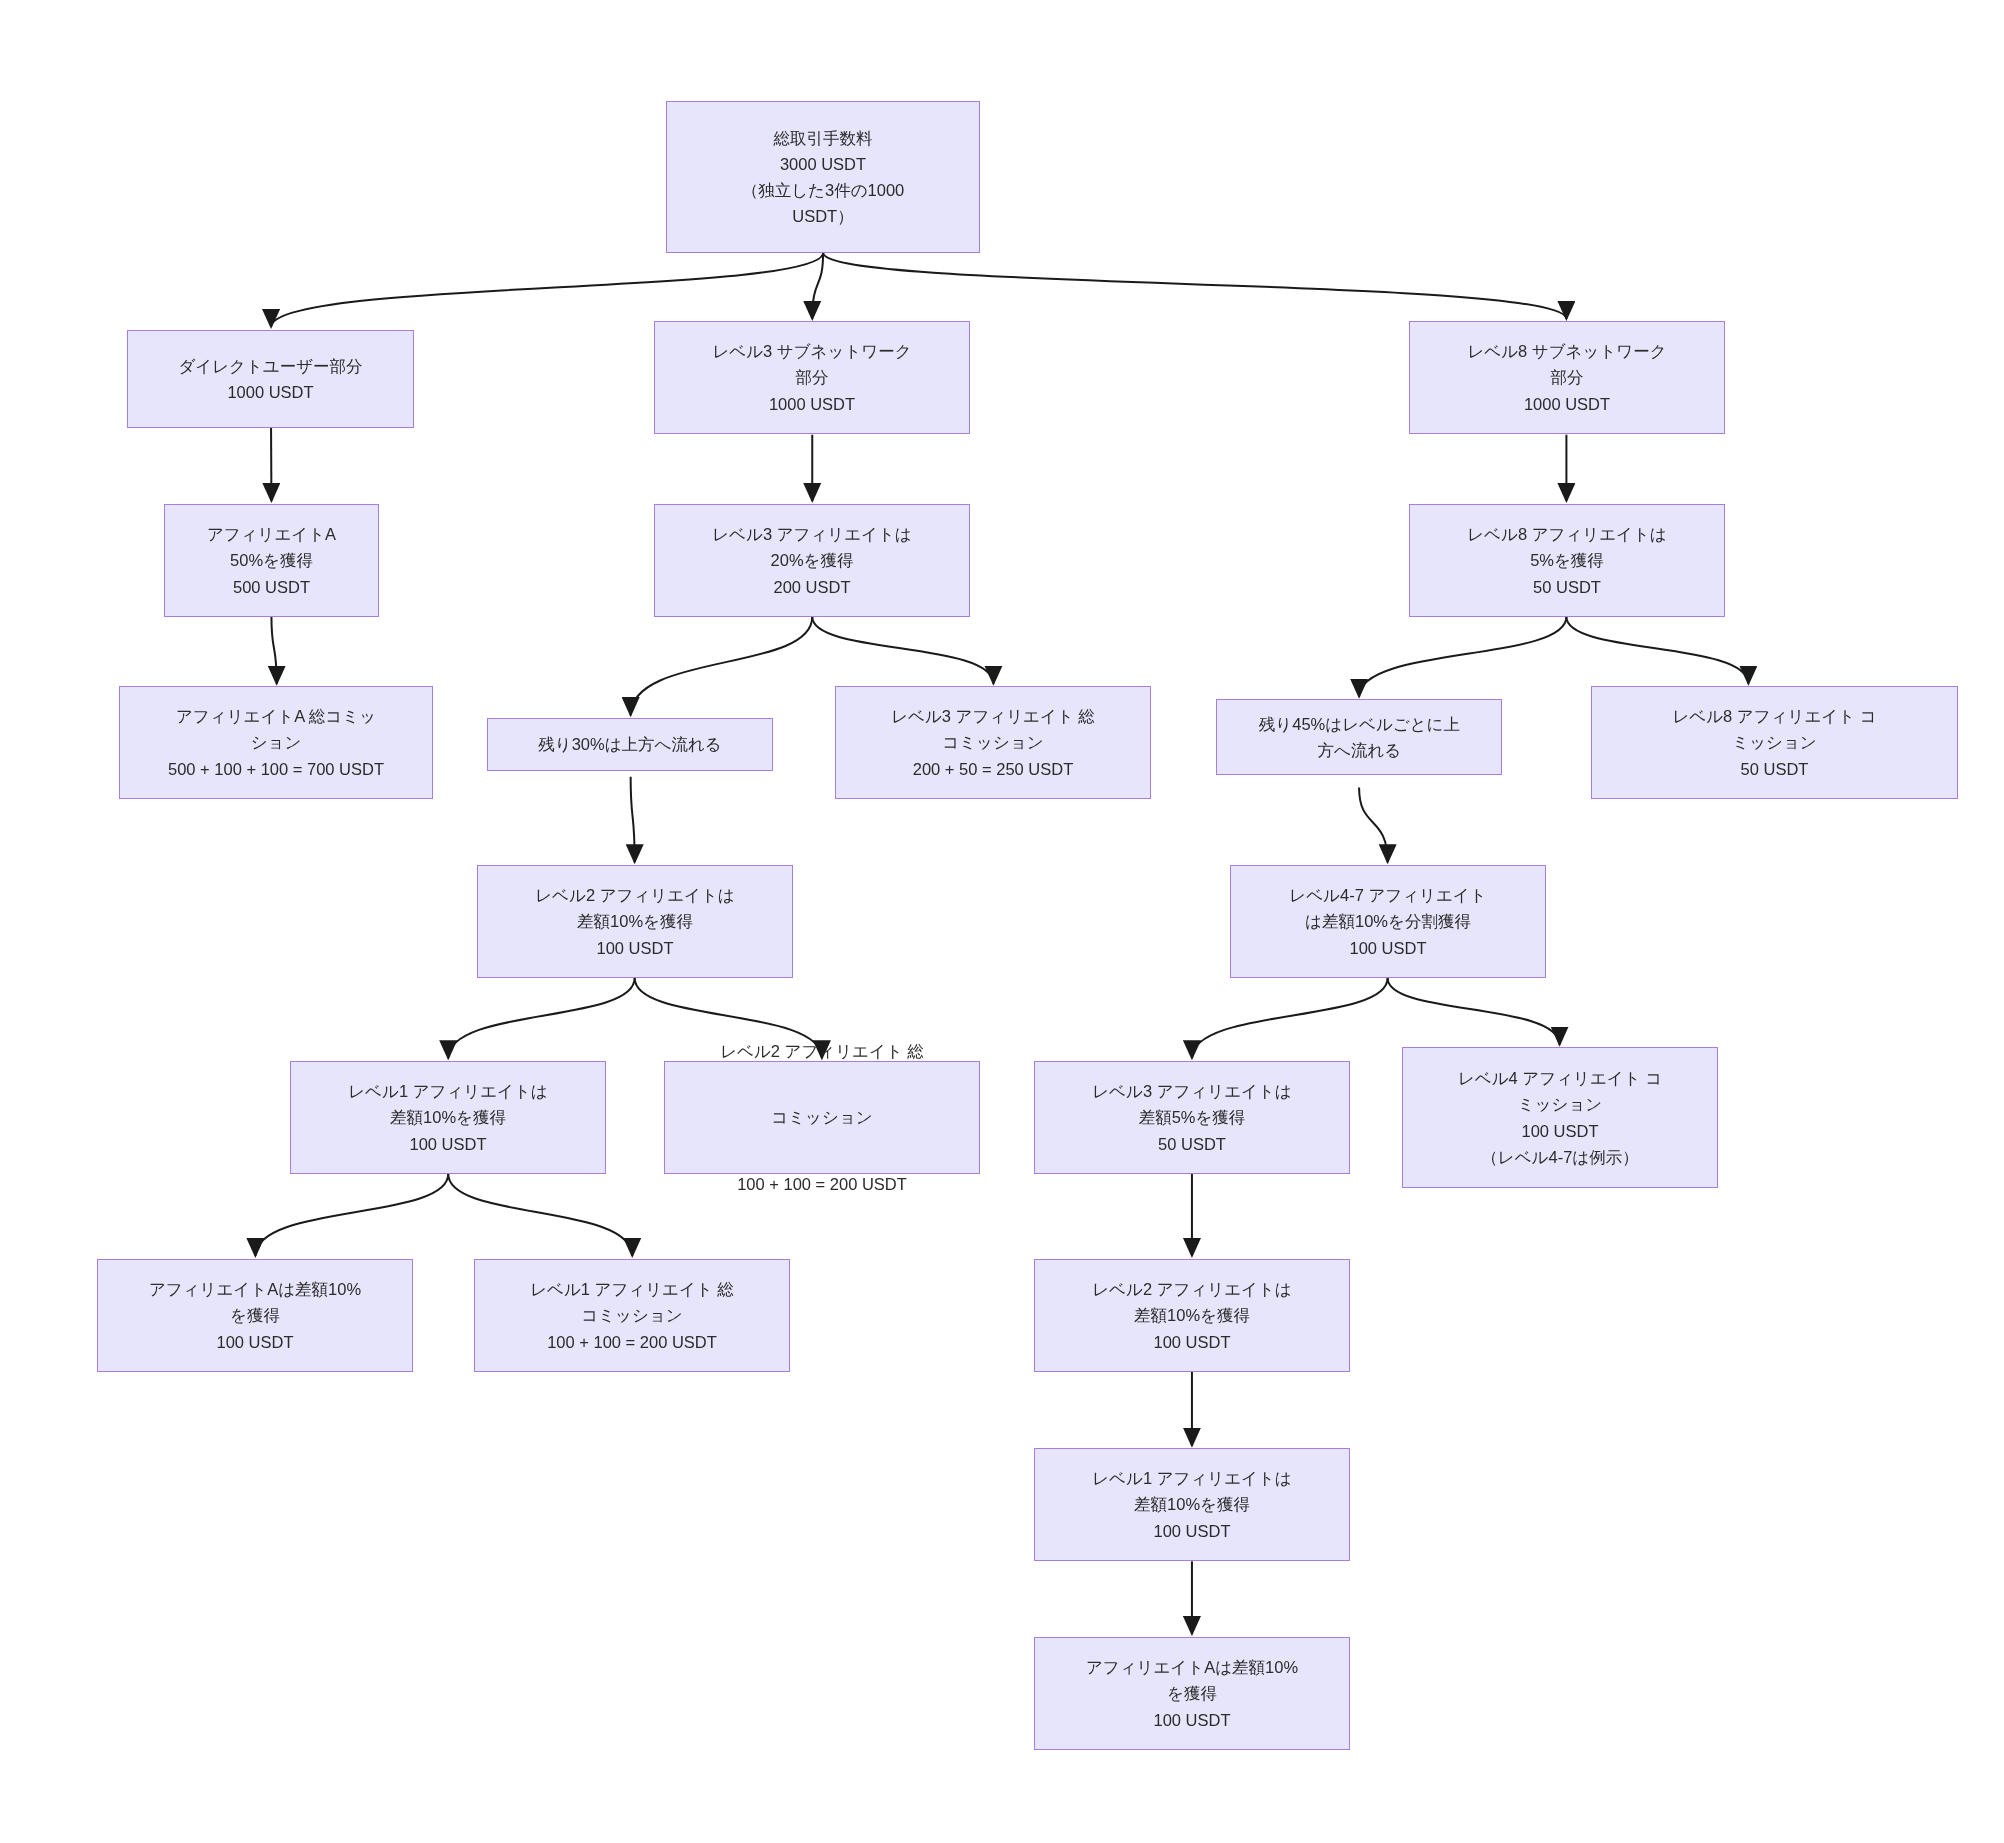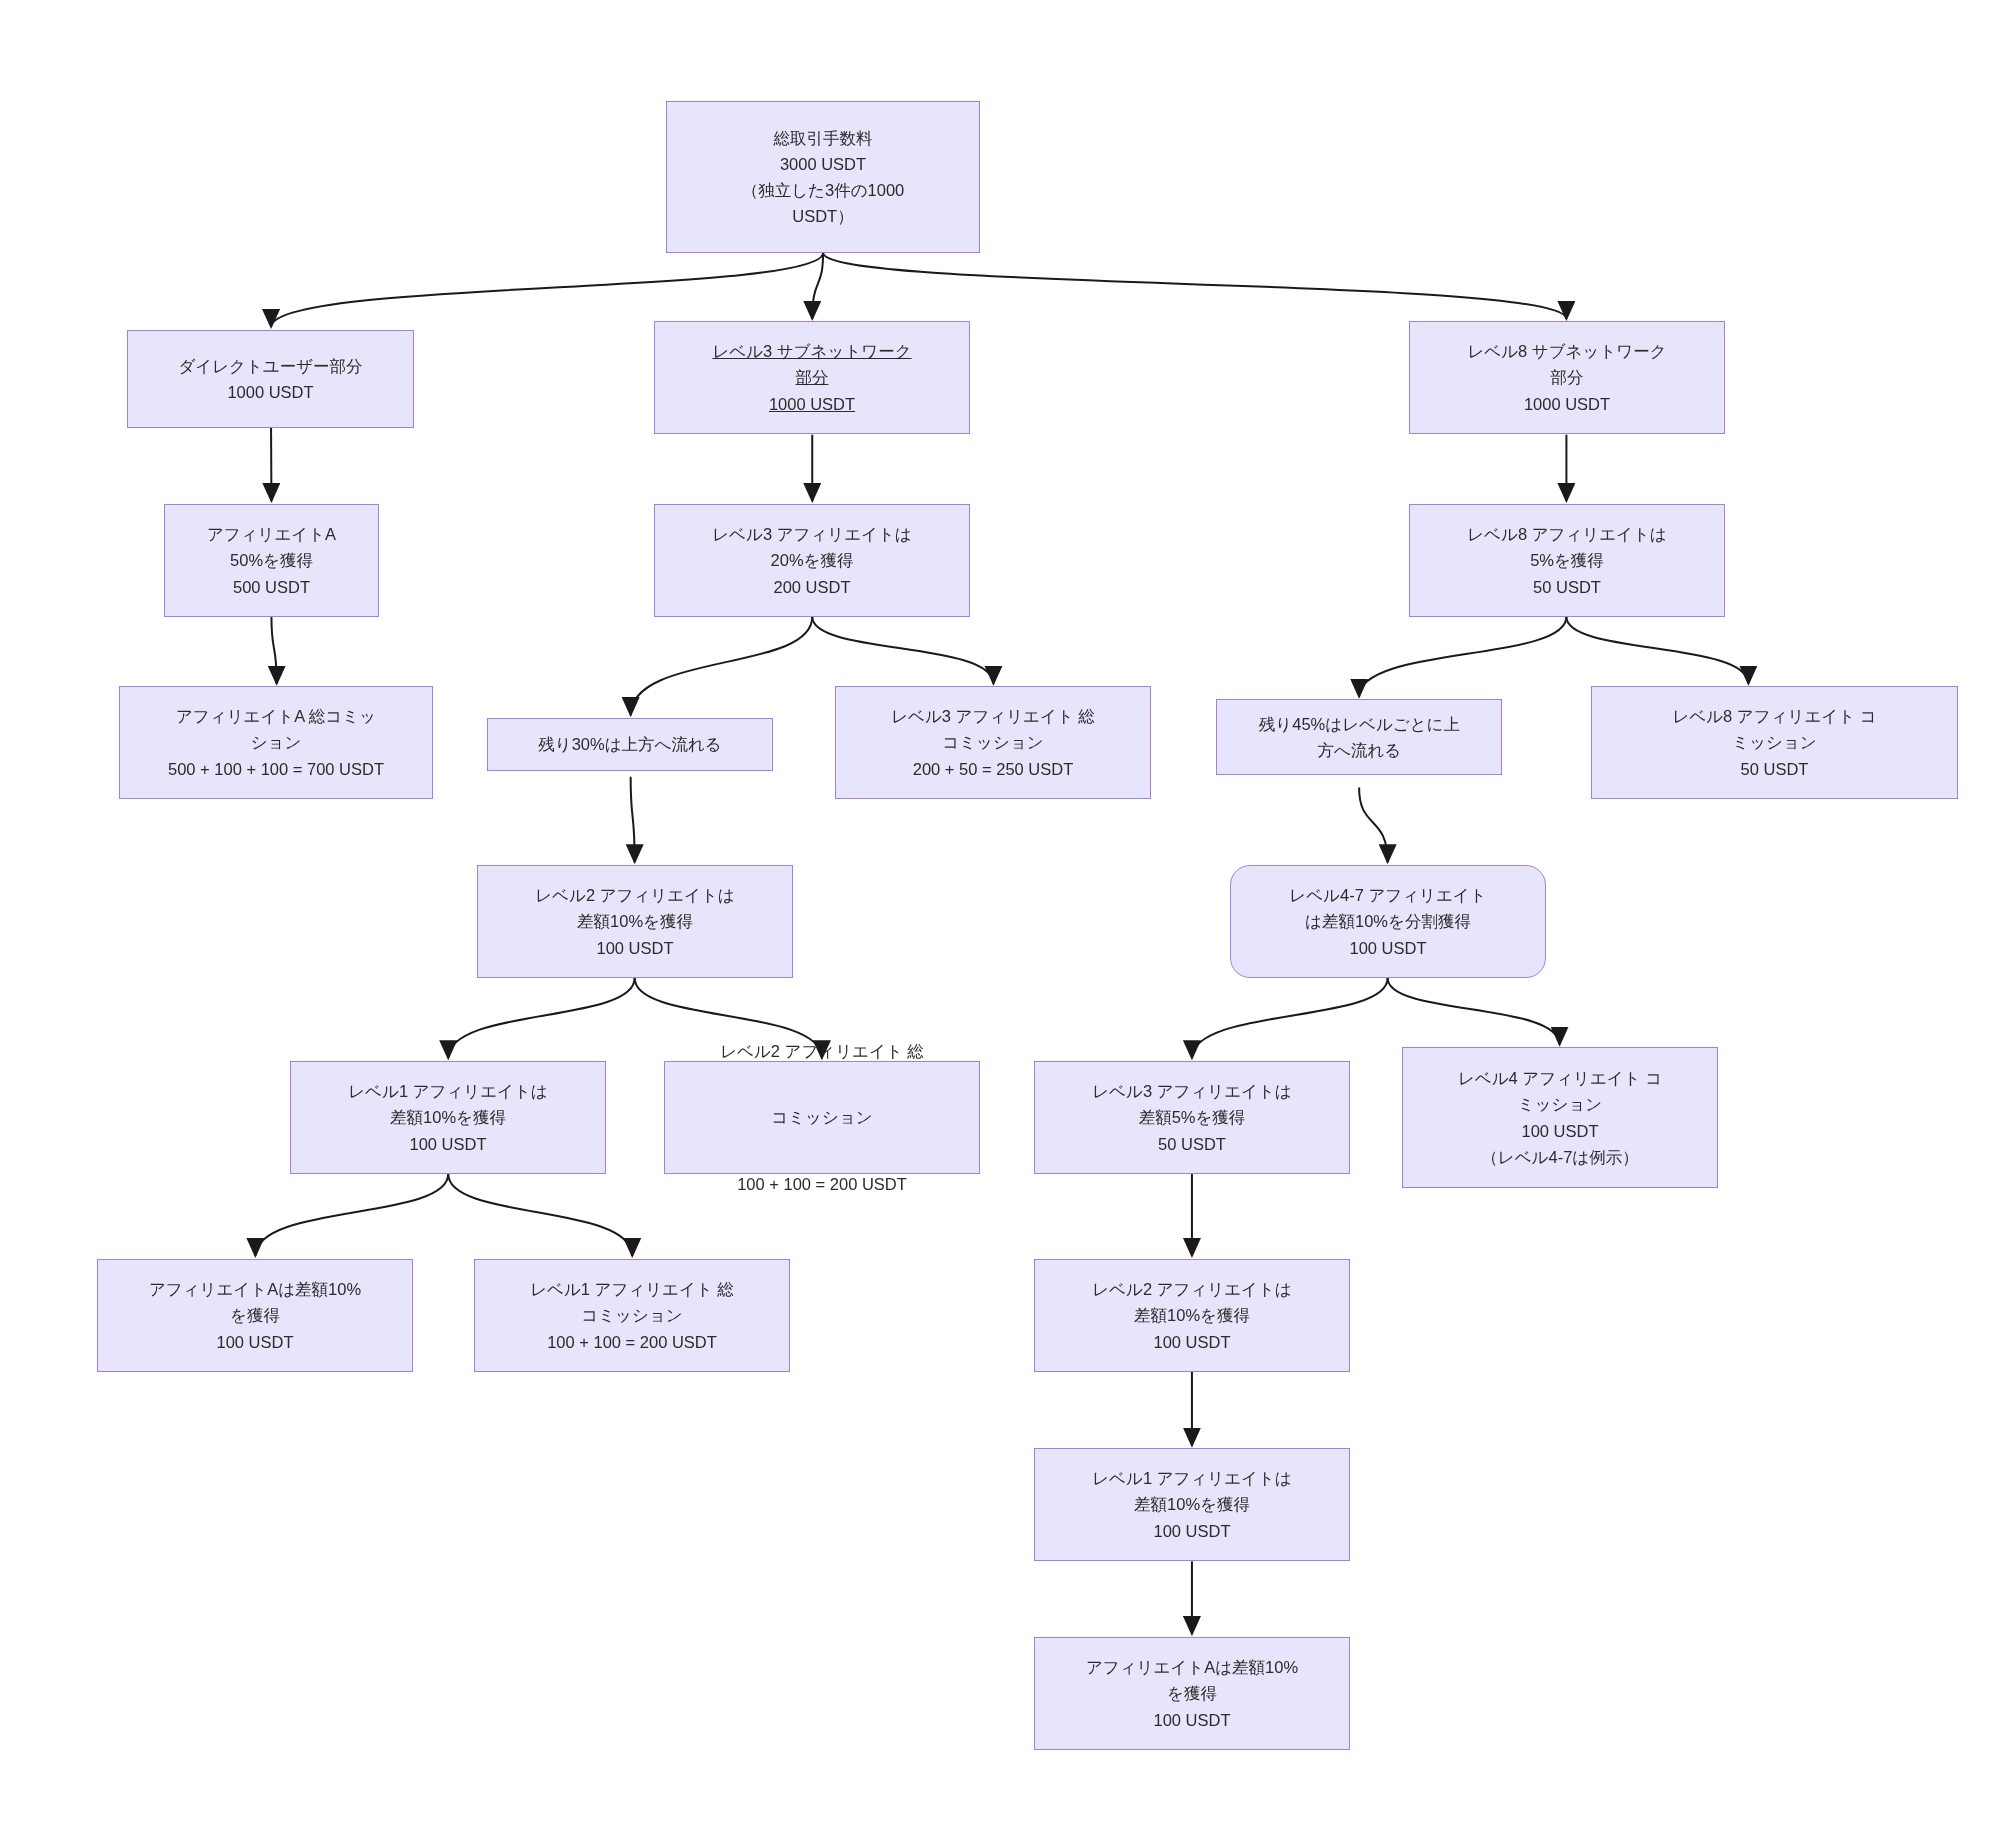--- a/index.html
+++ b/index.html
@@ -83,21 +83,21 @@
       <div class="node" style="left: 666px; top: 101px; width: 314px; height: 152px; align-items: center;">
         <span class="line">総取引手数料</span>
         <span class="line">3000 USDT</span>
         <span class="line">（独立した3件の1000</span>
         <span class="line">USDT）</span>
       </div>
       <div class="node" style="left: 127px; top: 330px; width: 287px; height: 98px;">
         <span class="line">ダイレクトユーザー部分</span>
         <span class="line">1000 USDT</span>
       </div>
-      <div class="node" style="left: 654px; top: 321px; width: 316px; height: 113px; text-decoration: underline;">
+      <div class="node" style="left: 654px; top: 321px; width: 316px; height: 113px;">
         <span class="line">レベル3 サブネットワーク</span>
         <span class="line">部分</span>
         <span class="line">1000 USDT</span>
       </div>
       <div class="node" style="left: 1409px; top: 321px; width: 316px; height: 113px;">
         <span class="line">レベル8 サブネットワーク</span>
         <span class="line">部分</span>
         <span class="line">1000 USDT</span>
       </div>
       <div class="node" style="left: 164px; top: 504px; width: 215px; height: 113px; align-items: center;">
@@ -135,21 +135,21 @@
       <div class="node" style="left: 1591px; top: 686px; width: 367px; height: 113px;">
         <span class="line">レベル8 アフィリエイト コ</span>
         <span class="line">ミッション</span>
         <span class="line">50 USDT</span>
       </div>
       <div class="node" style="left: 477px; top: 865px; width: 316px; height: 113px;">
         <span class="line">レベル2 アフィリエイトは</span>
         <span class="line">差額10%を獲得</span>
         <span class="line">100 USDT</span>
       </div>
-      <div class="node" style="left: 1230px; top: 865px; width: 316px; height: 113px; border-radius: 20px;">
+      <div class="node" style="left: 1230px; top: 865px; width: 316px; height: 113px;">
         <span class="line">レベル4-7 アフィリエイト</span>
         <span class="line">は差額10%を分割獲得</span>
         <span class="line">100 USDT</span>
       </div>
       <div class="node" style="left: 290px; top: 1061px; width: 316px; height: 113px;">
         <span class="line">レベル1 アフィリエイトは</span>
         <span class="line">差額10%を獲得</span>
         <span class="line">100 USDT</span>
       </div>
       <div class="node" style="left: 664px; top: 1061px; width: 316px; height: 113px; gap: 40px;">

